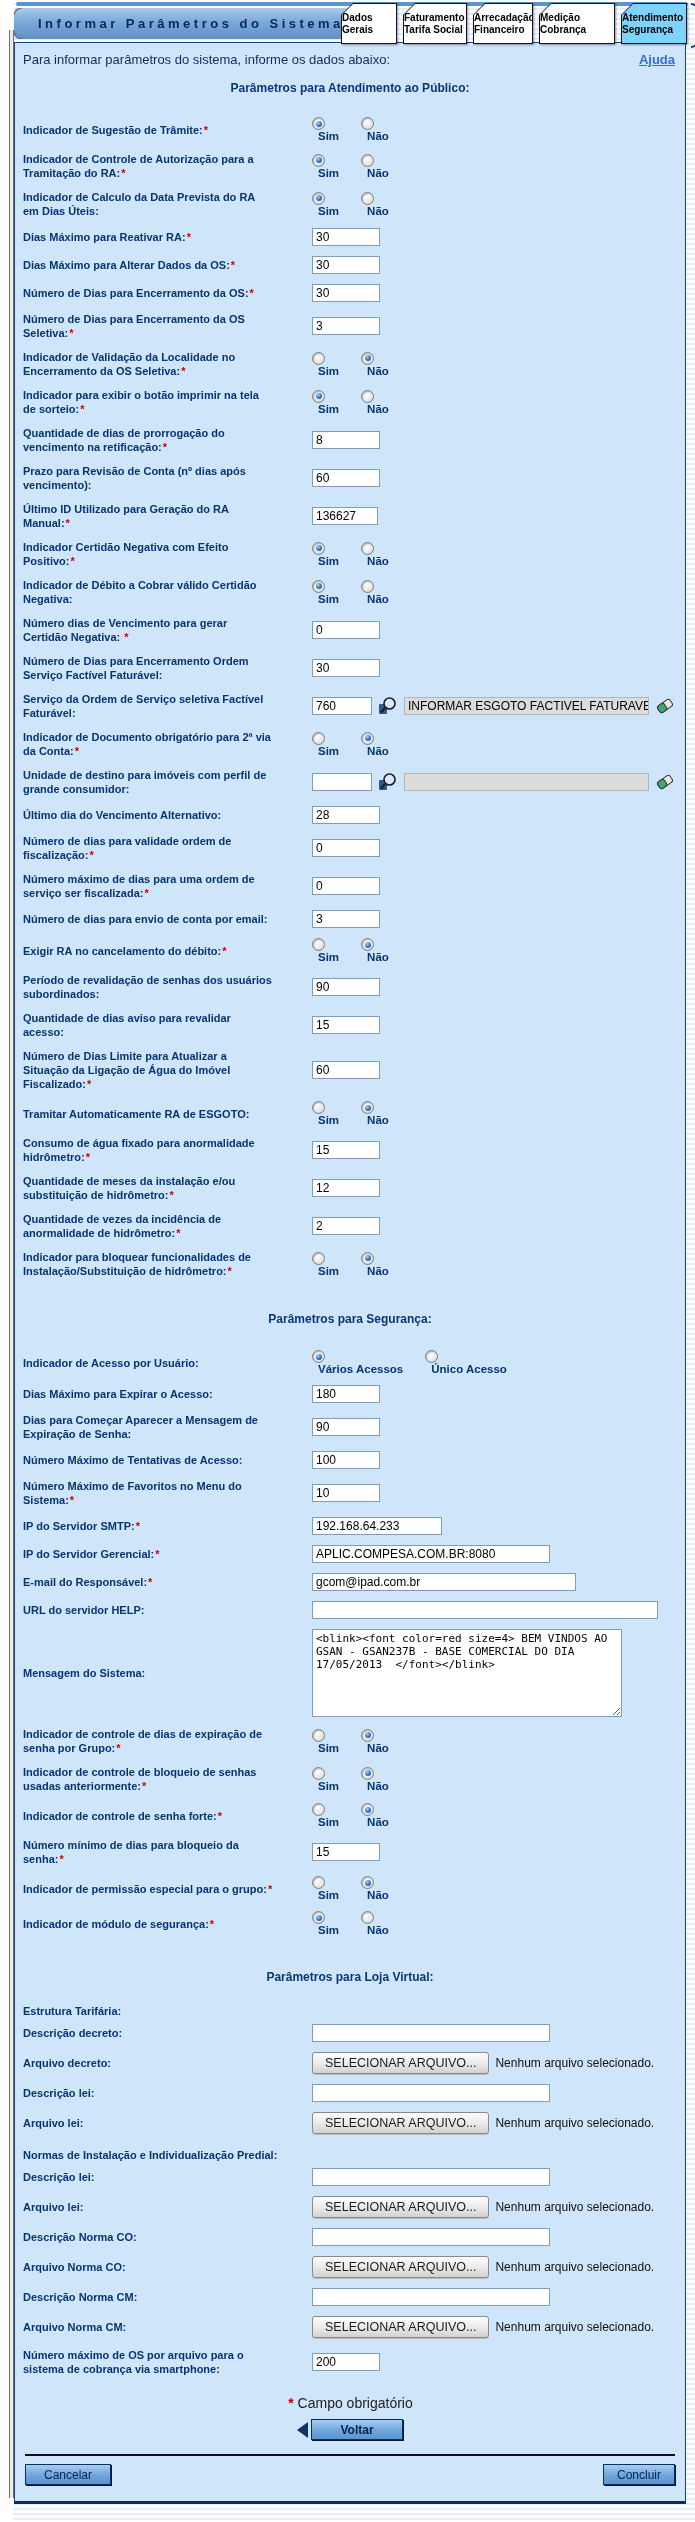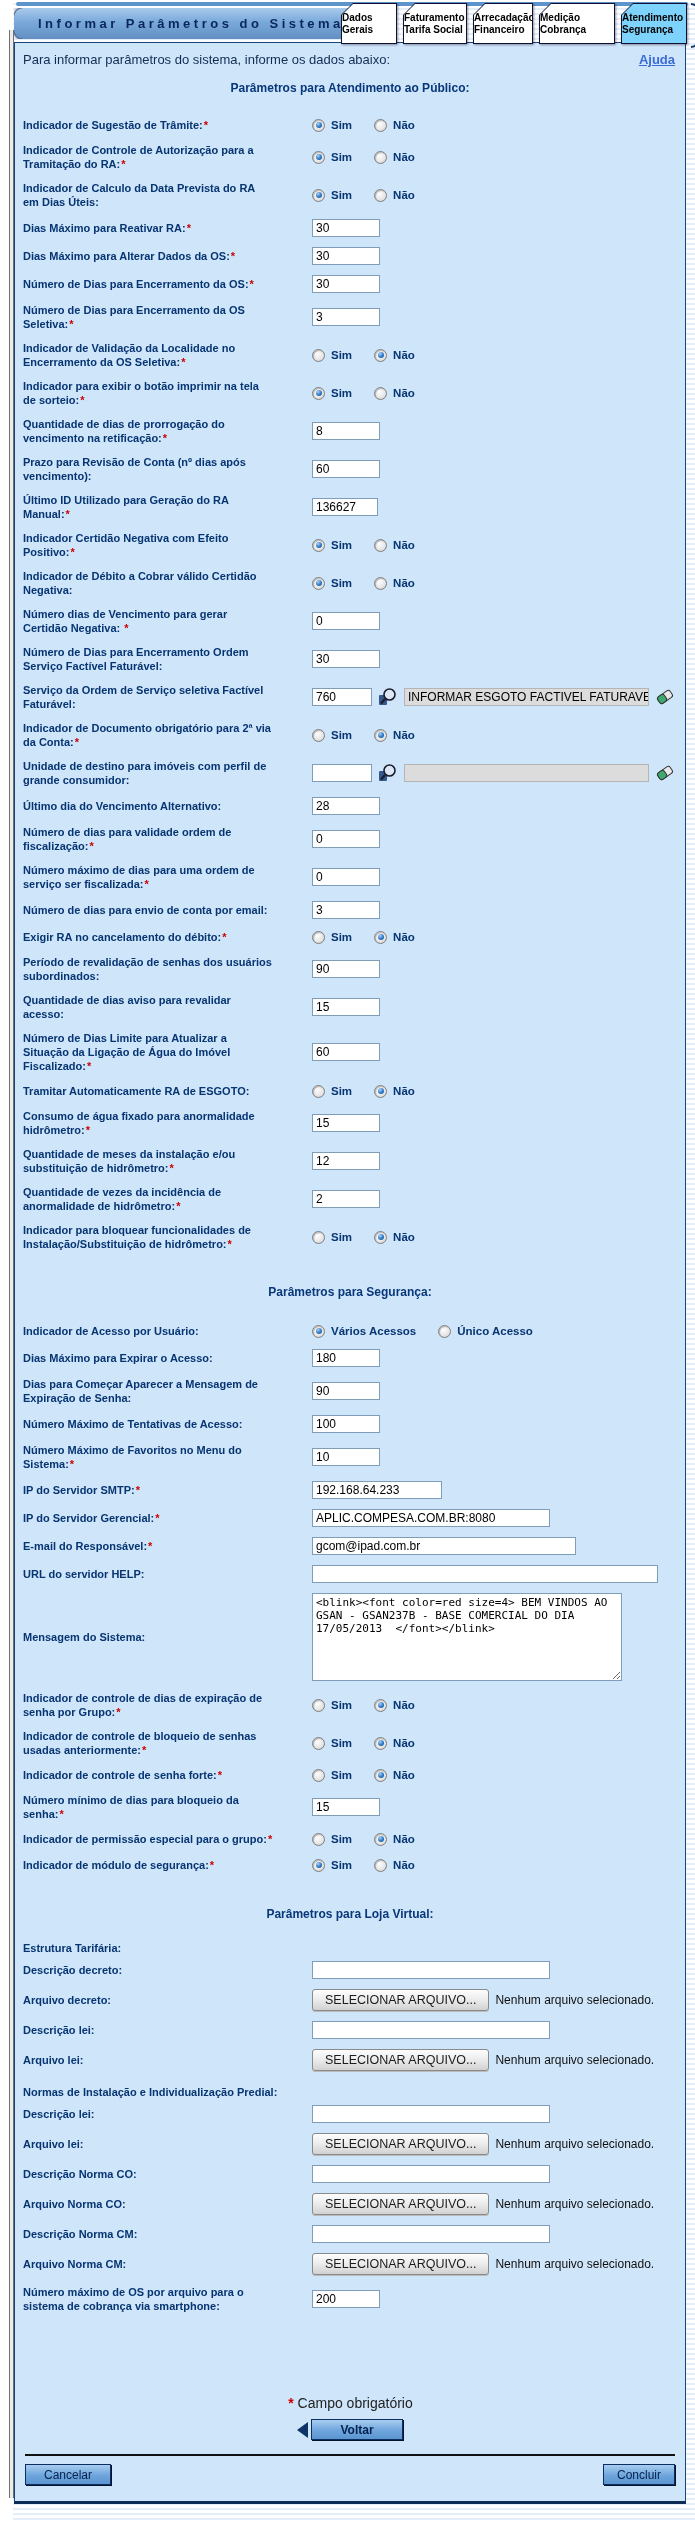--- a/index.html
+++ b/index.html
@@ -42,21 +42,21 @@
 
   .form-body{flex:1 1 auto;overflow:hidden;padding:0 8px;}
   .section-title{text-align:center;font-weight:bold;font-size:12px;color:#08377a;margin:12px 0 18px;}
   .section-title.later{margin:30px 0 20px;}
 
   .row{display:flex;align-items:center;padding:4px 0;margin-bottom:2px;min-height:16px;gap:39px;}
   .lbl{flex:0 0 250px;font-weight:bold;font-size:11px;line-height:14px;color:#073572;}
   .req{color:#cc0000;font-weight:bold;margin-left:1px;}
   .ctl{flex:1 1 auto;display:flex;align-items:center;gap:6px;min-width:0;}
 
-  .opt{display:flex;align-items:flex-start;margin-right:16px;}
+  .opt{display:flex;align-items:flex-start;margin-right:16px;flex-direction:column;}
   .rb{width:13px;height:13px;border-radius:50%;box-sizing:border-box;
     background:radial-gradient(circle at 35% 30%,#ffffff 0%,#e9e9e9 55%,#c9c9c9 100%);
     border:1px solid #808080;box-shadow:inset 1px 1px 1px rgba(0,0,0,.25);position:relative;cursor:pointer;}
   .rb.sel::after{content:"";position:absolute;left:2.5px;top:2.5px;width:6px;height:6px;border-radius:50%;
     background:radial-gradient(circle at 35% 30%,#a8d2f8 0%,#2f77c4 55%,#124d8e 100%);}
   .optlbl{font-weight:bold;font-size:11.5px;color:#073572;margin-left:6px;}
 
   input.txt{height:18px;border:1px solid #7f9db9;background:#fff;font-family:"Liberation Sans",sans-serif;
     font-size:12px;color:#000;padding:0 3px;box-sizing:border-box;}.w-s{width:68px}.w-m{width:66px}.w-code{width:60px}
   .w-ip{width:130px}.w-lg{width:238px}.w-email{width:264px}.w-xl{width:346px}

